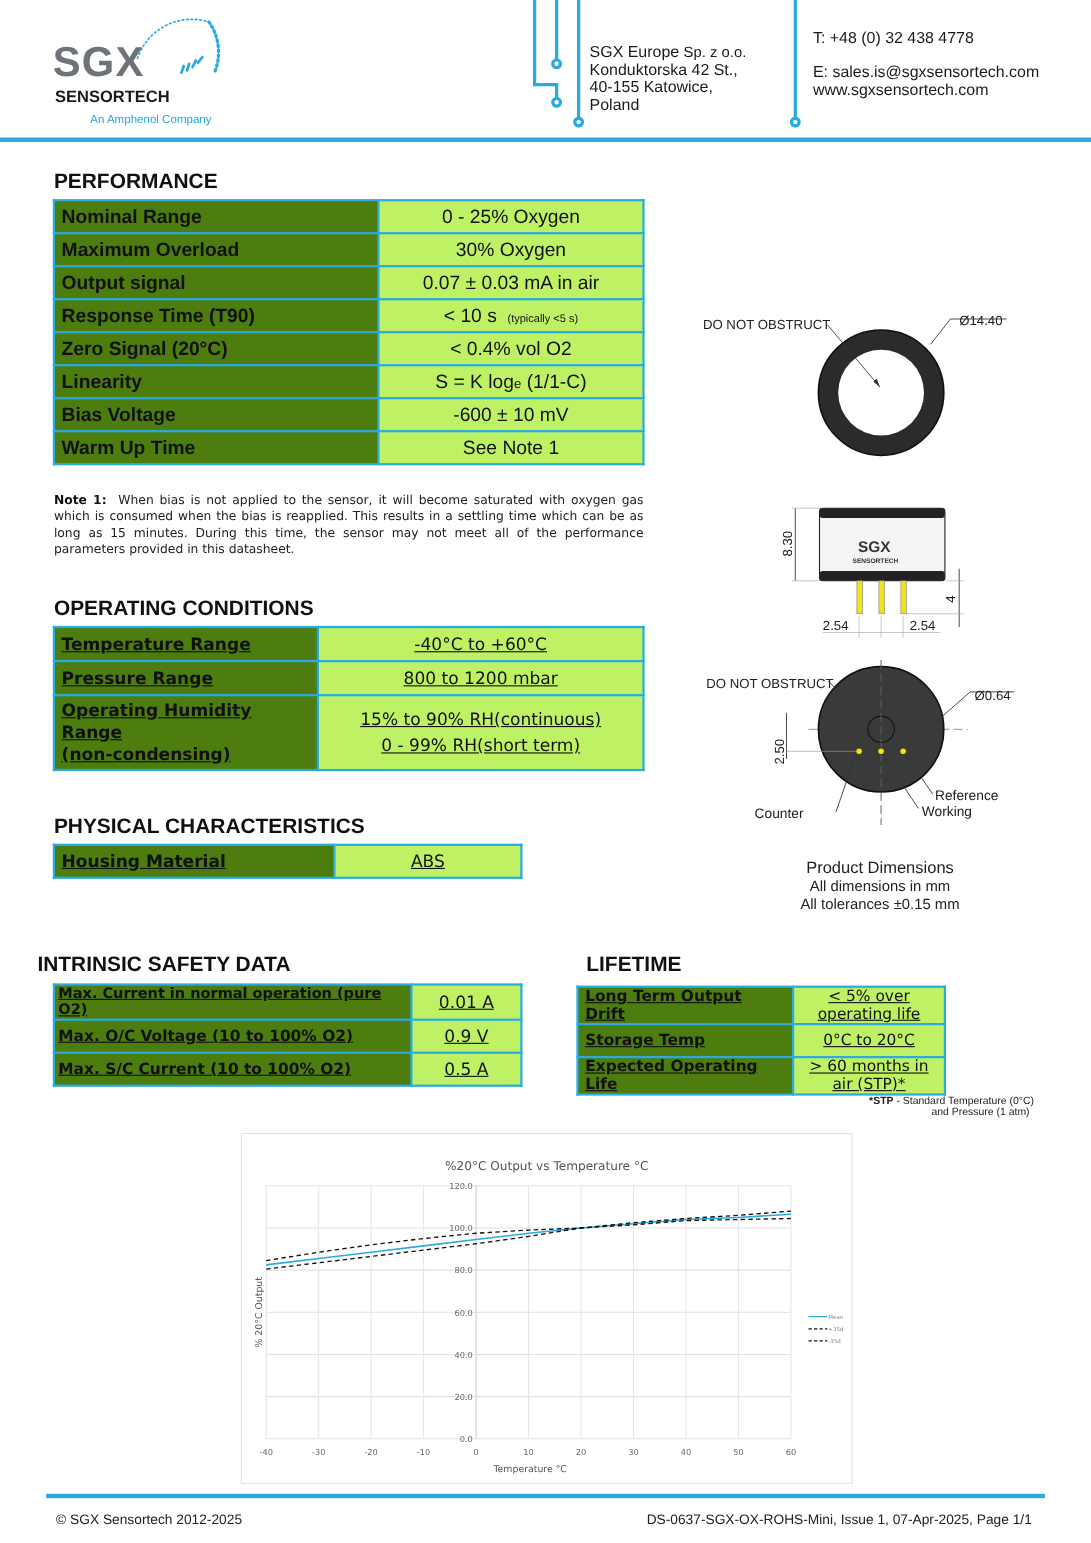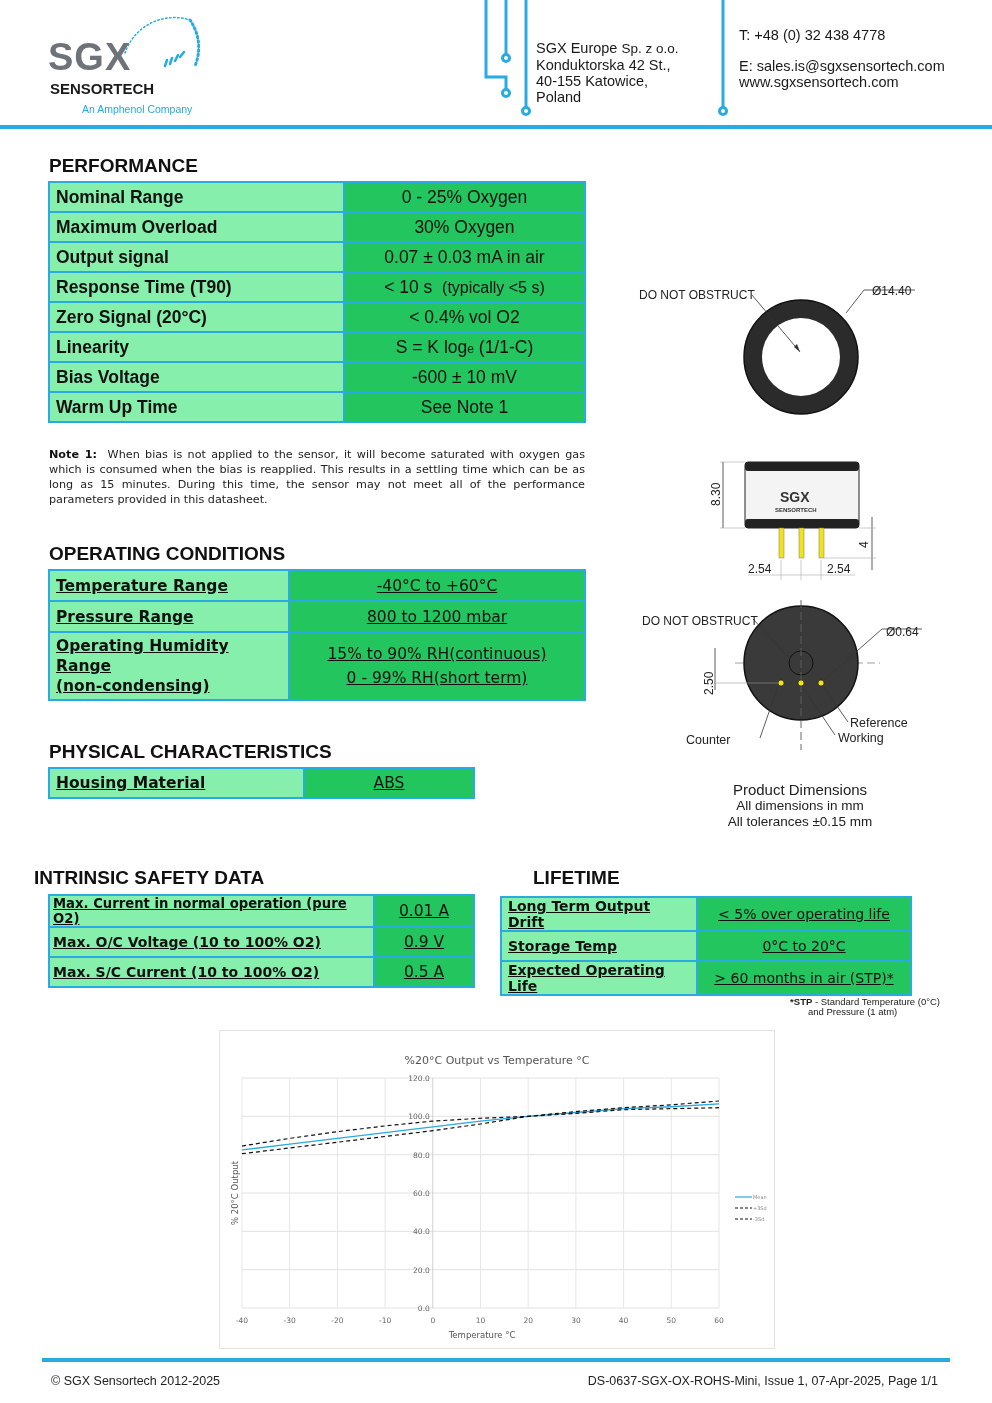--- a/index.html
+++ b/index.html
@@ -10,25 +10,25 @@
   #logo-sensortech { left:50px; top:81px; font-size:15px; font-weight:bold; color:#1a1a1a; line-height:1; }
   #logo-amphenol { left:82px; top:104px; font-size:10.5px; color:#2aa7de; line-height:1; }
   .addr { font-size:14.5px; line-height:16px; color:#1a1a1a; }
   .addr small { font-size:13.5px; }
   #hdr-rule { left:0; top:125px; width:992px; height:4px; background:#29abe2; }
   
   .sec-title { font-size:19px; font-weight:bold; color:#111; line-height:1; }
   
   table.spec { border-collapse:collapse; position:absolute; }
   table.spec td { border:2px solid #29abe2; padding:0 6px; height:28px; }
-  table.spec td.k { background:#86efac; font-weight:bold; font-size:17.5px; }
-  table.spec td.v { background:#22c55e; text-align:center; font-size:17.5px; }
+  table.spec td.k { background:#4d7c0f; font-weight:bold; font-size:17.5px; }
+  table.spec td.v { background:#bef264; text-align:center; font-size:17.5px; }
   table.calibri td { font-family:"DejaVu Sans", sans-serif; font-size:15.5px !important;text-decoration:underline; }
   table.calibri td.k { font-size:15.5px; }
-  .sup-small { font-size:16px; }
+  .sup-small { font-size:10px; }
   #note1 { left:49px; top:447px; width:536px; font-size:11.2px; line-height:15px; text-align:justify; font-family:"DejaVu Sans", sans-serif; color:#222; }
   #note1 b { color:#111; }
   .dimtxt { font-size:12px; color:#222; }
   #footer-rule { left:42px; top:1358px; width:908px; height:4px; background:#29abe2; }
   .foot { font-size:12.5px; color:#222; }
   #chart-box { left:219px; top:1030px; width:554px; height:317px; border:1px solid #e3e3e3; background:#fff; }
 </style>
 </head>
 <body>
 
@@ -178,21 +178,21 @@
         <td class="v">0.9 V</td>
       </tr>
   <tr>
         <td class="k" style="font-size:14px !important;padding:0 3px">Max. S/C Current (10 to 100% O2)</td>
         <td class="v">0.5 A</td>
       </tr>
 </tbody>
   </table>
 
 <div class="abs sec-title" style="left:533px;top:868px">LIFETIME</div>
-<table class="spec calibri" style="left:500px;top:896px;width:412px">
+<table class="spec calibri" style="left:524px;top:896px;width:336px">
   <colgroup>
       <col style="width:196px">
       <col>
     </colgroup>
   <tbody>
       <tr>
         <td class="k" style="font-size:14px !important">Long Term Output Drift</td>
         <td class="v" style="font-size:14px !important">&lt; 5% over operating life</td>
       </tr>
   <tr>
@@ -200,21 +200,21 @@
         <td class="v" style="font-size:14px !important">0°C to 20°C</td>
       </tr>
   <tr>
         <td class="k" style="font-size:14px !important">Expected Operating Life</td>
         <td class="v" style="font-size:14px !important">&gt; 60 months in air (STP)*</td>
       </tr>
 </tbody>
   </table>
 <div class="abs" style="left:700px;top:997px;width:240px;text-align:right;font-size:9.5px;line-height:10px;color:#222">
   <div><b>*STP</b><span> - Standard Temperature (0°C)</span></div>
-  <div style="padding-right:4px;text-align:right;margin-right:0"><span style="display:inline-block;width:128px;text-align:left">and Pressure (1 atm)</span></div>
+  <div style="padding-right:4px;text-align:right;margin-right:0"><span style="display:inline-block;width:128px;text-align:right">and Pressure (1 atm)</span></div>
 </div>
 
 <svg class="abs" style="left:620px;top:270px" width="320" height="500">
 
   <g>
     <circle cx="181" cy="87" r="57" fill="#2b2b2b" stroke="#111" stroke-width="1.5"></circle>
     <circle cx="181" cy="87" r="39" fill="#fff"></circle>
     <line x1="132" y1="25" x2="180" y2="82" stroke="#333" stroke-width="0.8"></line>
     <polygon points="180,82 174,77 177,74" fill="#333"></polygon>
     <line x1="244" y1="20" x2="295" y2="20" stroke="#333" stroke-width="0.8"></line>

